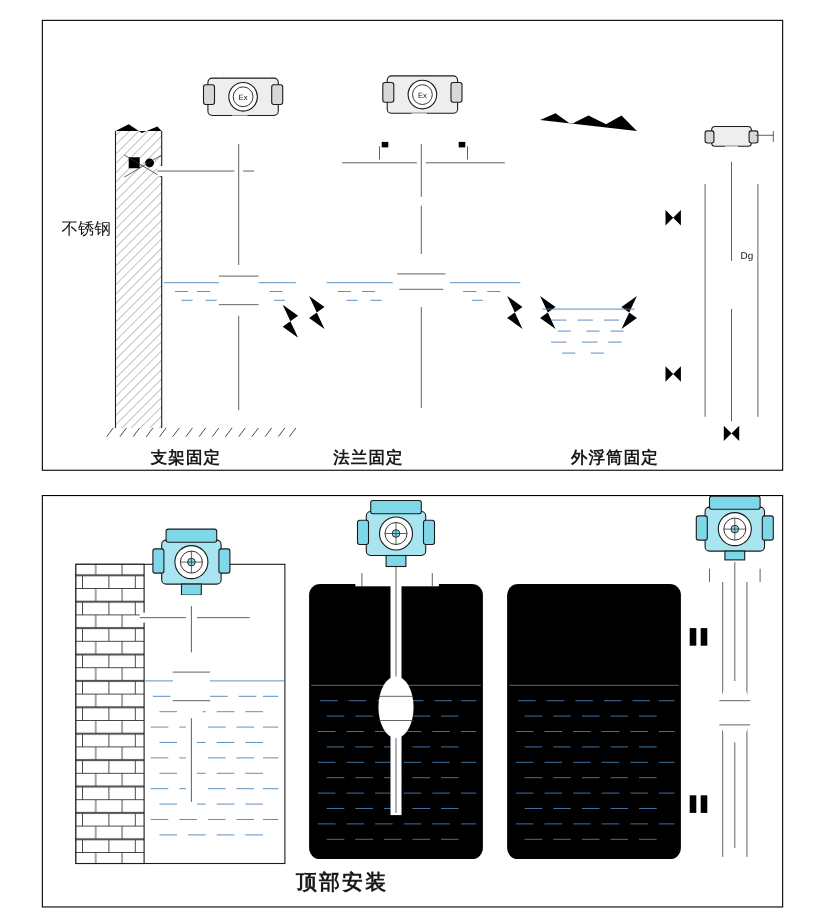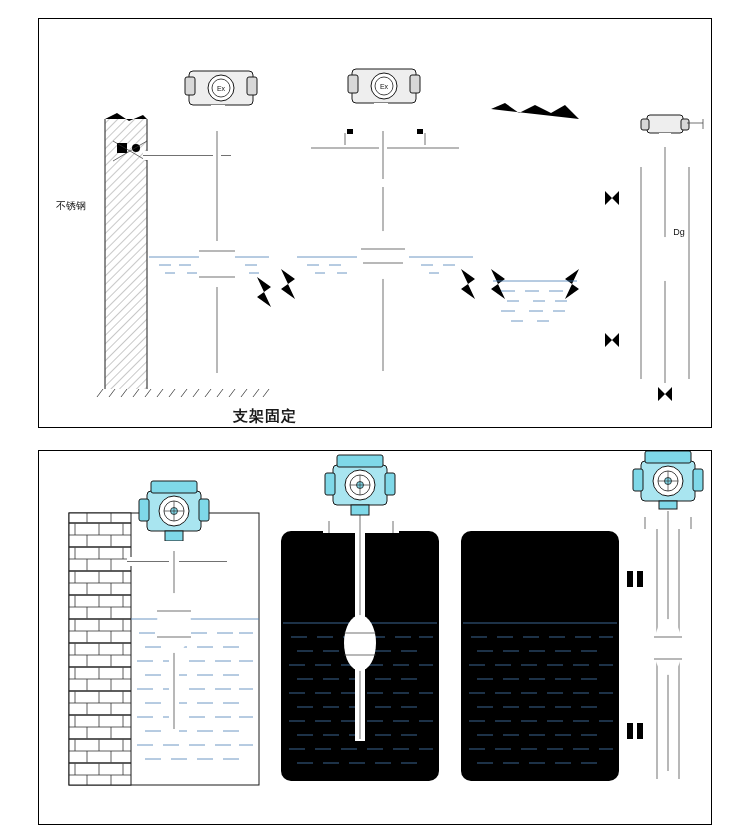--- a/index.html
+++ b/index.html
@@ -15,30 +15,30 @@
     position:absolute;
     border:1px solid #000;
     background:#fff;
     box-sizing:border-box;
   }
   #panel-top{left:38px;top:18px;width:674px;height:410px;}
   #panel-bottom{left:38px;top:450px;width:674px;height:375px;}
 
   .caption{
     position:absolute;
-    text-align:right;
+    text-align:left;
     color:#1a1a1a;
     white-space:nowrap;
   }
   .caption-top{font-size:15px;font-weight:700;letter-spacing:1px;}
   .caption-bottom{font-size:19px;font-weight:700;letter-spacing:2px;}
 
   .lbl-small{
     position:absolute;
-    font-size:10px;
+    font-size:15px;
     color:#111;
     white-space:nowrap;
   }
 
   svg{display:block;}
   .ln1{stroke-width:1;}
   .ln15{stroke-width:1.5;}
   .thin{stroke:#333;stroke-width:.7;fill:none;}
   .fillwhite{fill:#fff;}
   .liq{stroke:#4a7fb5;stroke-width:.8;fill:none;}
@@ -207,20 +207,22 @@
           <path class="ln1" d="M620 96 V88 M632 96 V88 M614 88 h24"></path>
           <rect x="620" y="114" width="12" height="8" class="ln1 fillwhite"></rect>
           <path class="thin" d="M648 104 h16 M664 100 v10"></path>
         </g>
       </g>
     </svg>
 
     <div class="lbl-small" style="left:17px;top:180px;">不锈钢</div>
 
     <div class="caption caption-top" style="left:98px;top:388px;width:160px;">支架固定</div>
+    <div class="caption caption-top" style="left:264px;top:388px;width:160px;">法兰固定</div>
+    <div class="caption caption-top" style="left:480px;top:388px;width:180px;">外浮筒固定</div>
   </div>
 
   <div class="panel" id="panel-bottom">
     <svg width="672" height="373" viewBox="0 0 672 373">
       <defs>
         <pattern id="brick2" width="24" height="12" patternUnits="userSpaceOnUse">
           <rect width="24" height="12" fill="#ffffff"></rect>
           <path d="M0 0.4 H24 M0 11.6 H24 M12 0.4 V11.6" stroke="#333" stroke-width="0.8" fill="none"></path>
         </pattern>
         <pattern id="brick2b" width="24" height="24" patternUnits="userSpaceOnUse">
@@ -360,15 +362,16 @@
           <rect x="606" y="0" width="46" height="12" rx="2" class="cyan"></rect>
           <circle cx="629" cy="30" r="15" fill="#fff" stroke="#1a1a1a" stroke-width="1"></circle>
           <circle cx="629" cy="30" r="10" fill="#fff" stroke="#1a1a1a" stroke-width="0.8"></circle>
           <circle cx="629" cy="30" r="3.5" fill="#7fd8e8" stroke="#1a1a1a" stroke-width="0.8"></circle>
           <path class="thin" d="M629 20 V40 M619 30 H639"></path>
           <rect x="620" y="50" width="18" height="8" class="cyan"></rect>
         </g>
       </g>
     </svg>
 
+    <div class="caption caption-bottom" style="left:230px;top:338px;width:190px;">顶部安装</div>
   </div>
 
 </div>
 
 </body></html>

